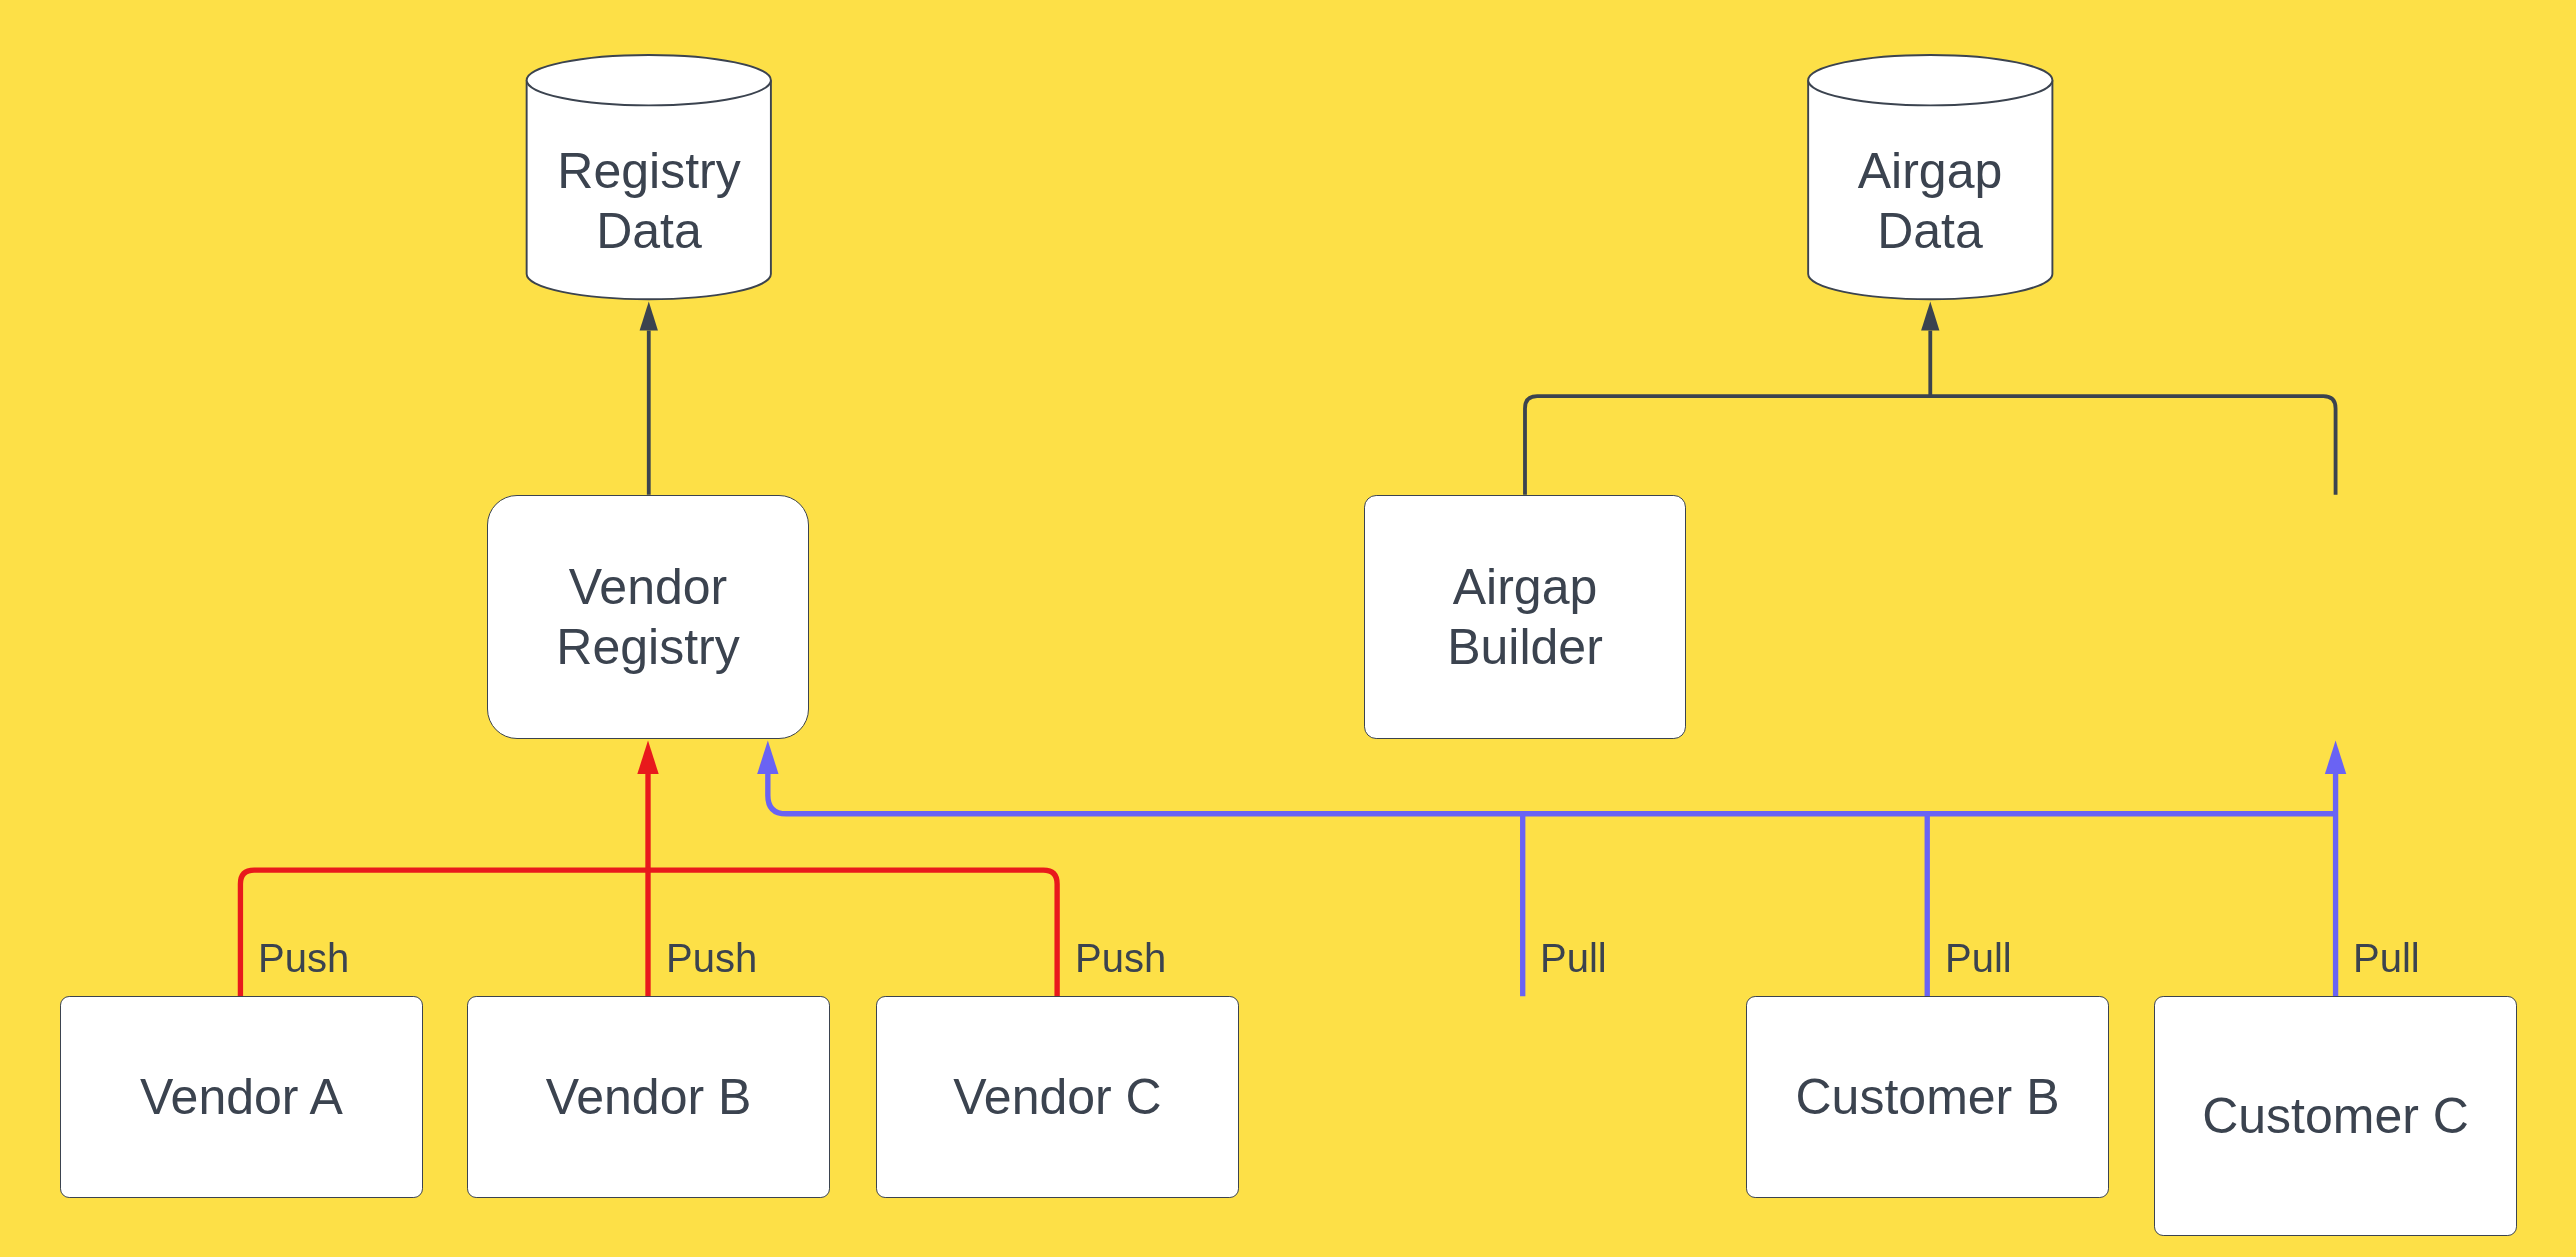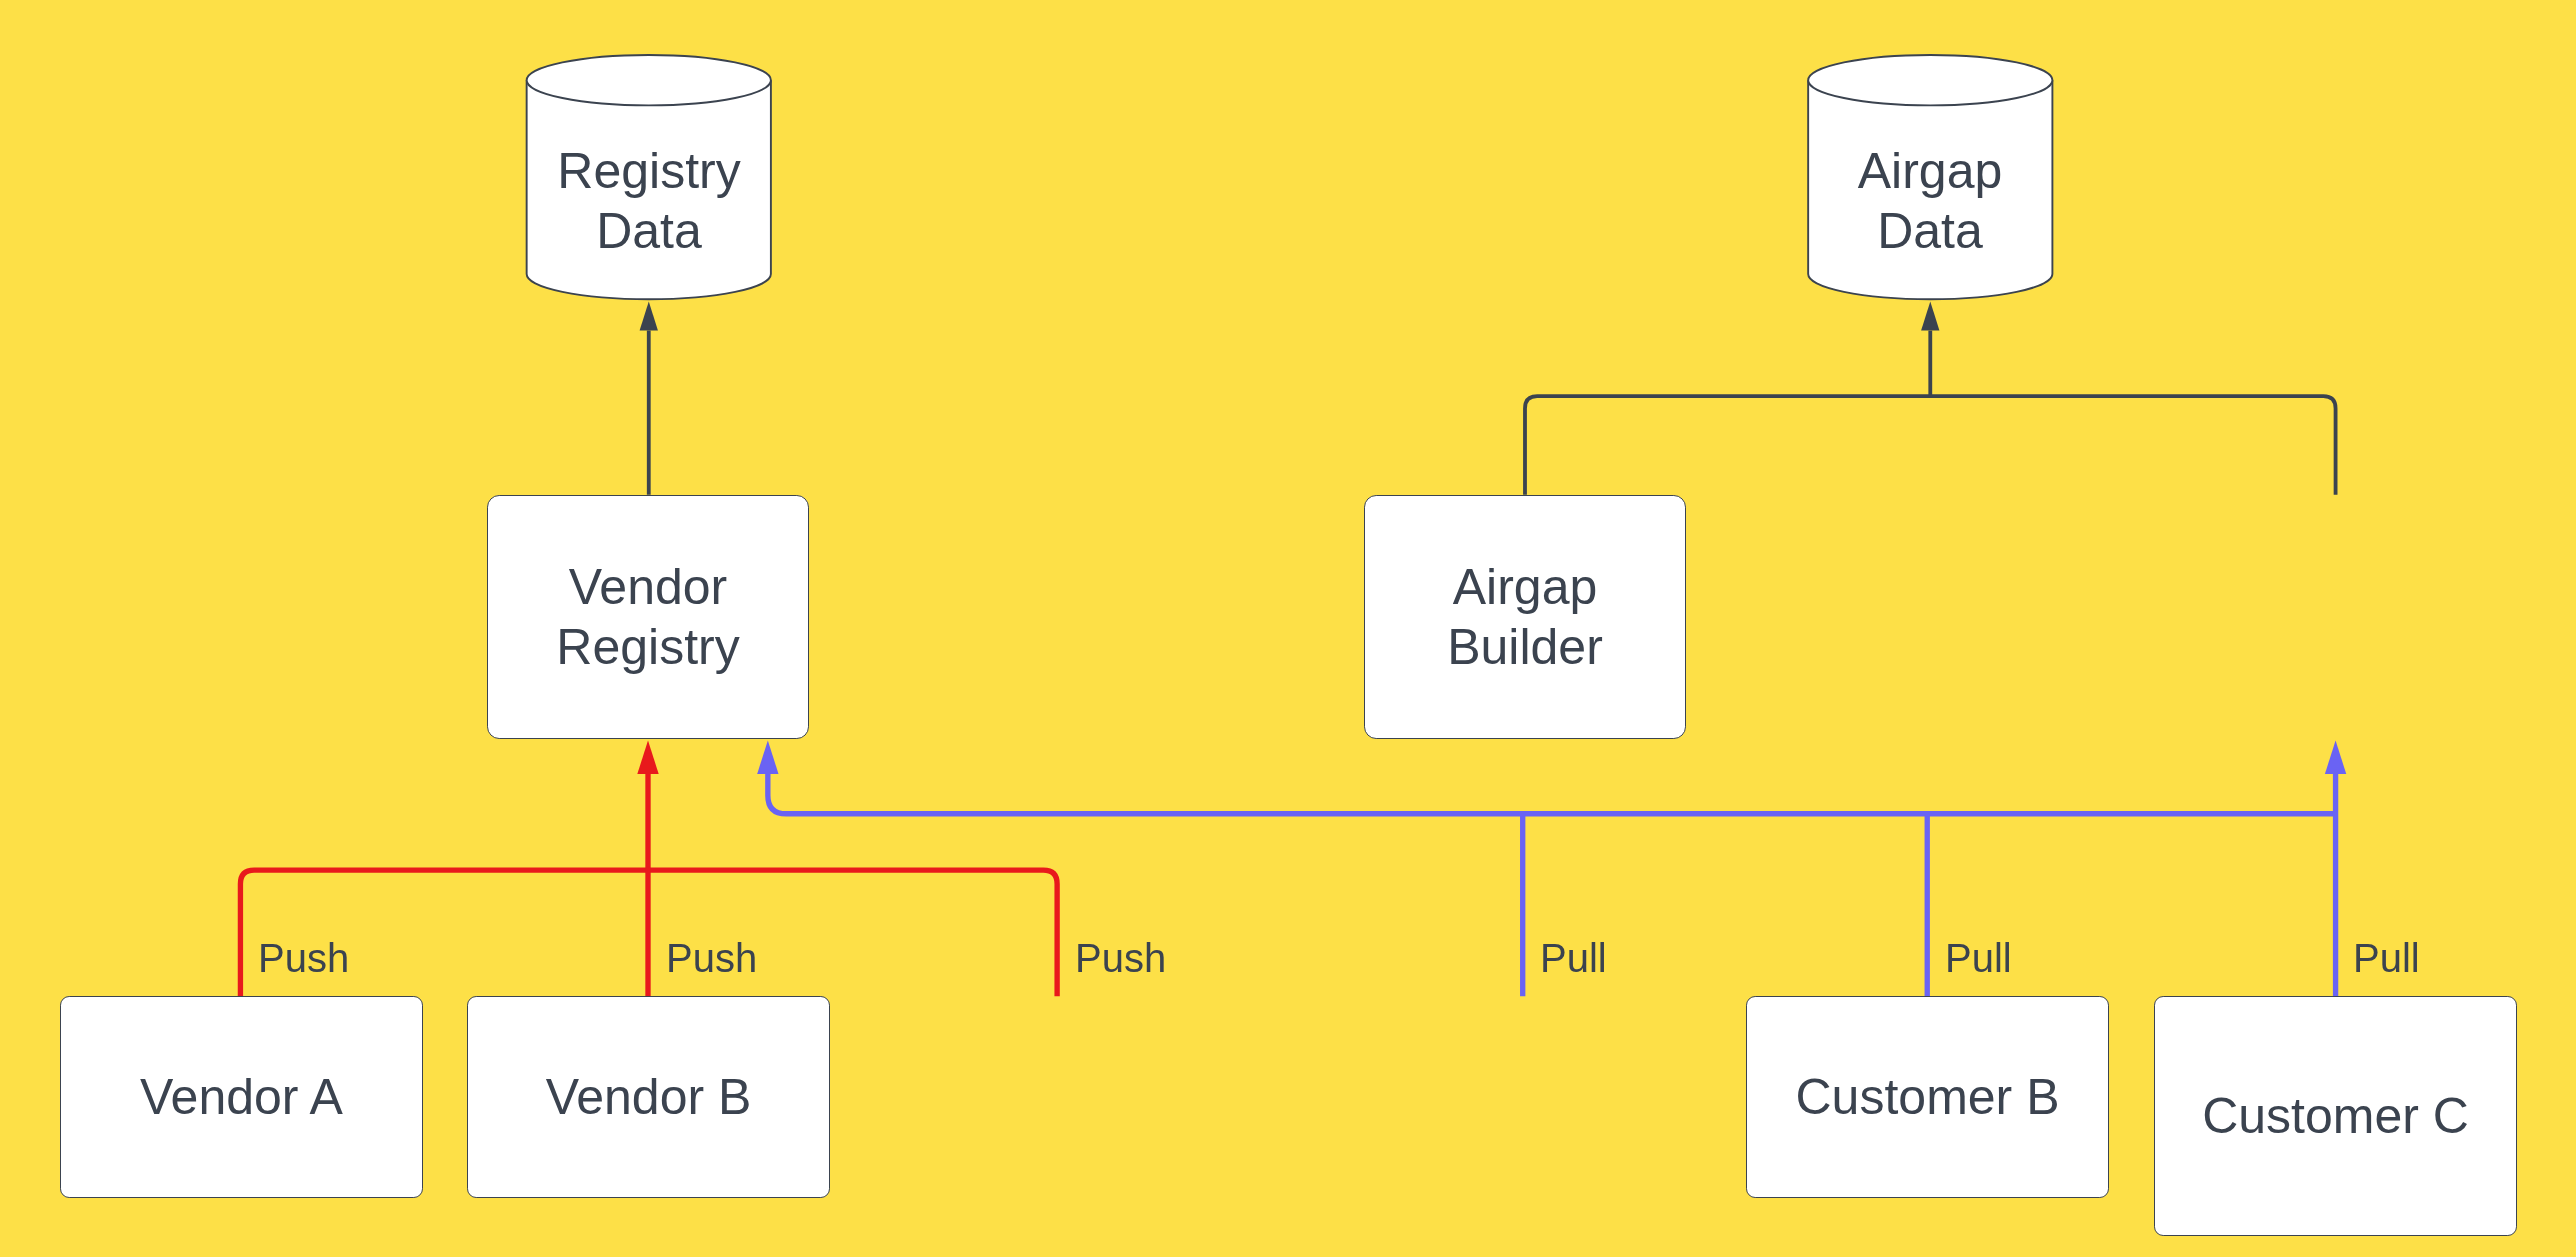--- a/index.html
+++ b/index.html
@@ -75,34 +75,37 @@
       <path class="cyl" d="M2369 105 V359 A160 33 0 0 0 2689 359 V105"></path>
       <ellipse class="cyl" cx="2529" cy="105" rx="160" ry="33"></ellipse>
     </g>
   </svg>
 
   <div class="cyl-label" style="left:527px;top:107px;width:244px;height:187px;">Registry
 Data</div>
   <div class="cyl-label" style="left:1808px;top:107px;width:244px;height:187px;">Airgap
 Data</div>
 
-  <div class="box mid" style="left:487px;top:495px;width:322px;height:244px;">
+  <div class="box mid" style="left:487px;top:495px;width:322px;height:244px;border-radius:30px;">
     <div class="nlabel">Vendor
 Registry</div>
   </div>
   <div class="box mid" style="left:1364px;top:495px;width:322px;height:244px;">
     <div class="nlabel">Airgap
 Builder</div>
   </div>
 
   <div class="box low" style="left:467px;top:996px;width:363px;height:202px;">
     <div class="nlabel">Vendor B</div>
   </div>
   <div class="box low" style="left:60px;top:996px;width:363px;height:202px;">
     <div class="nlabel">Vendor A</div>
+  </div>
+  <div class="box low" style="left:876px;top:996px;width:363px;height:202px;">
+    <div class="nlabel">Vendor C</div>
   </div>
   <div class="box low" style="left:1746px;top:996px;width:363px;height:202px;">
     <div class="nlabel">Customer B</div>
   </div>
   <div class="box low" style="left:2154px;top:996px;width:363px;height:240px;">
     <div class="nlabel">Customer C</div>
   </div>
 
   <div class="flow-label" style="left:258px;top:933px;">Push</div>
   <div class="flow-label" style="left:666px;top:933px;">Push</div>

